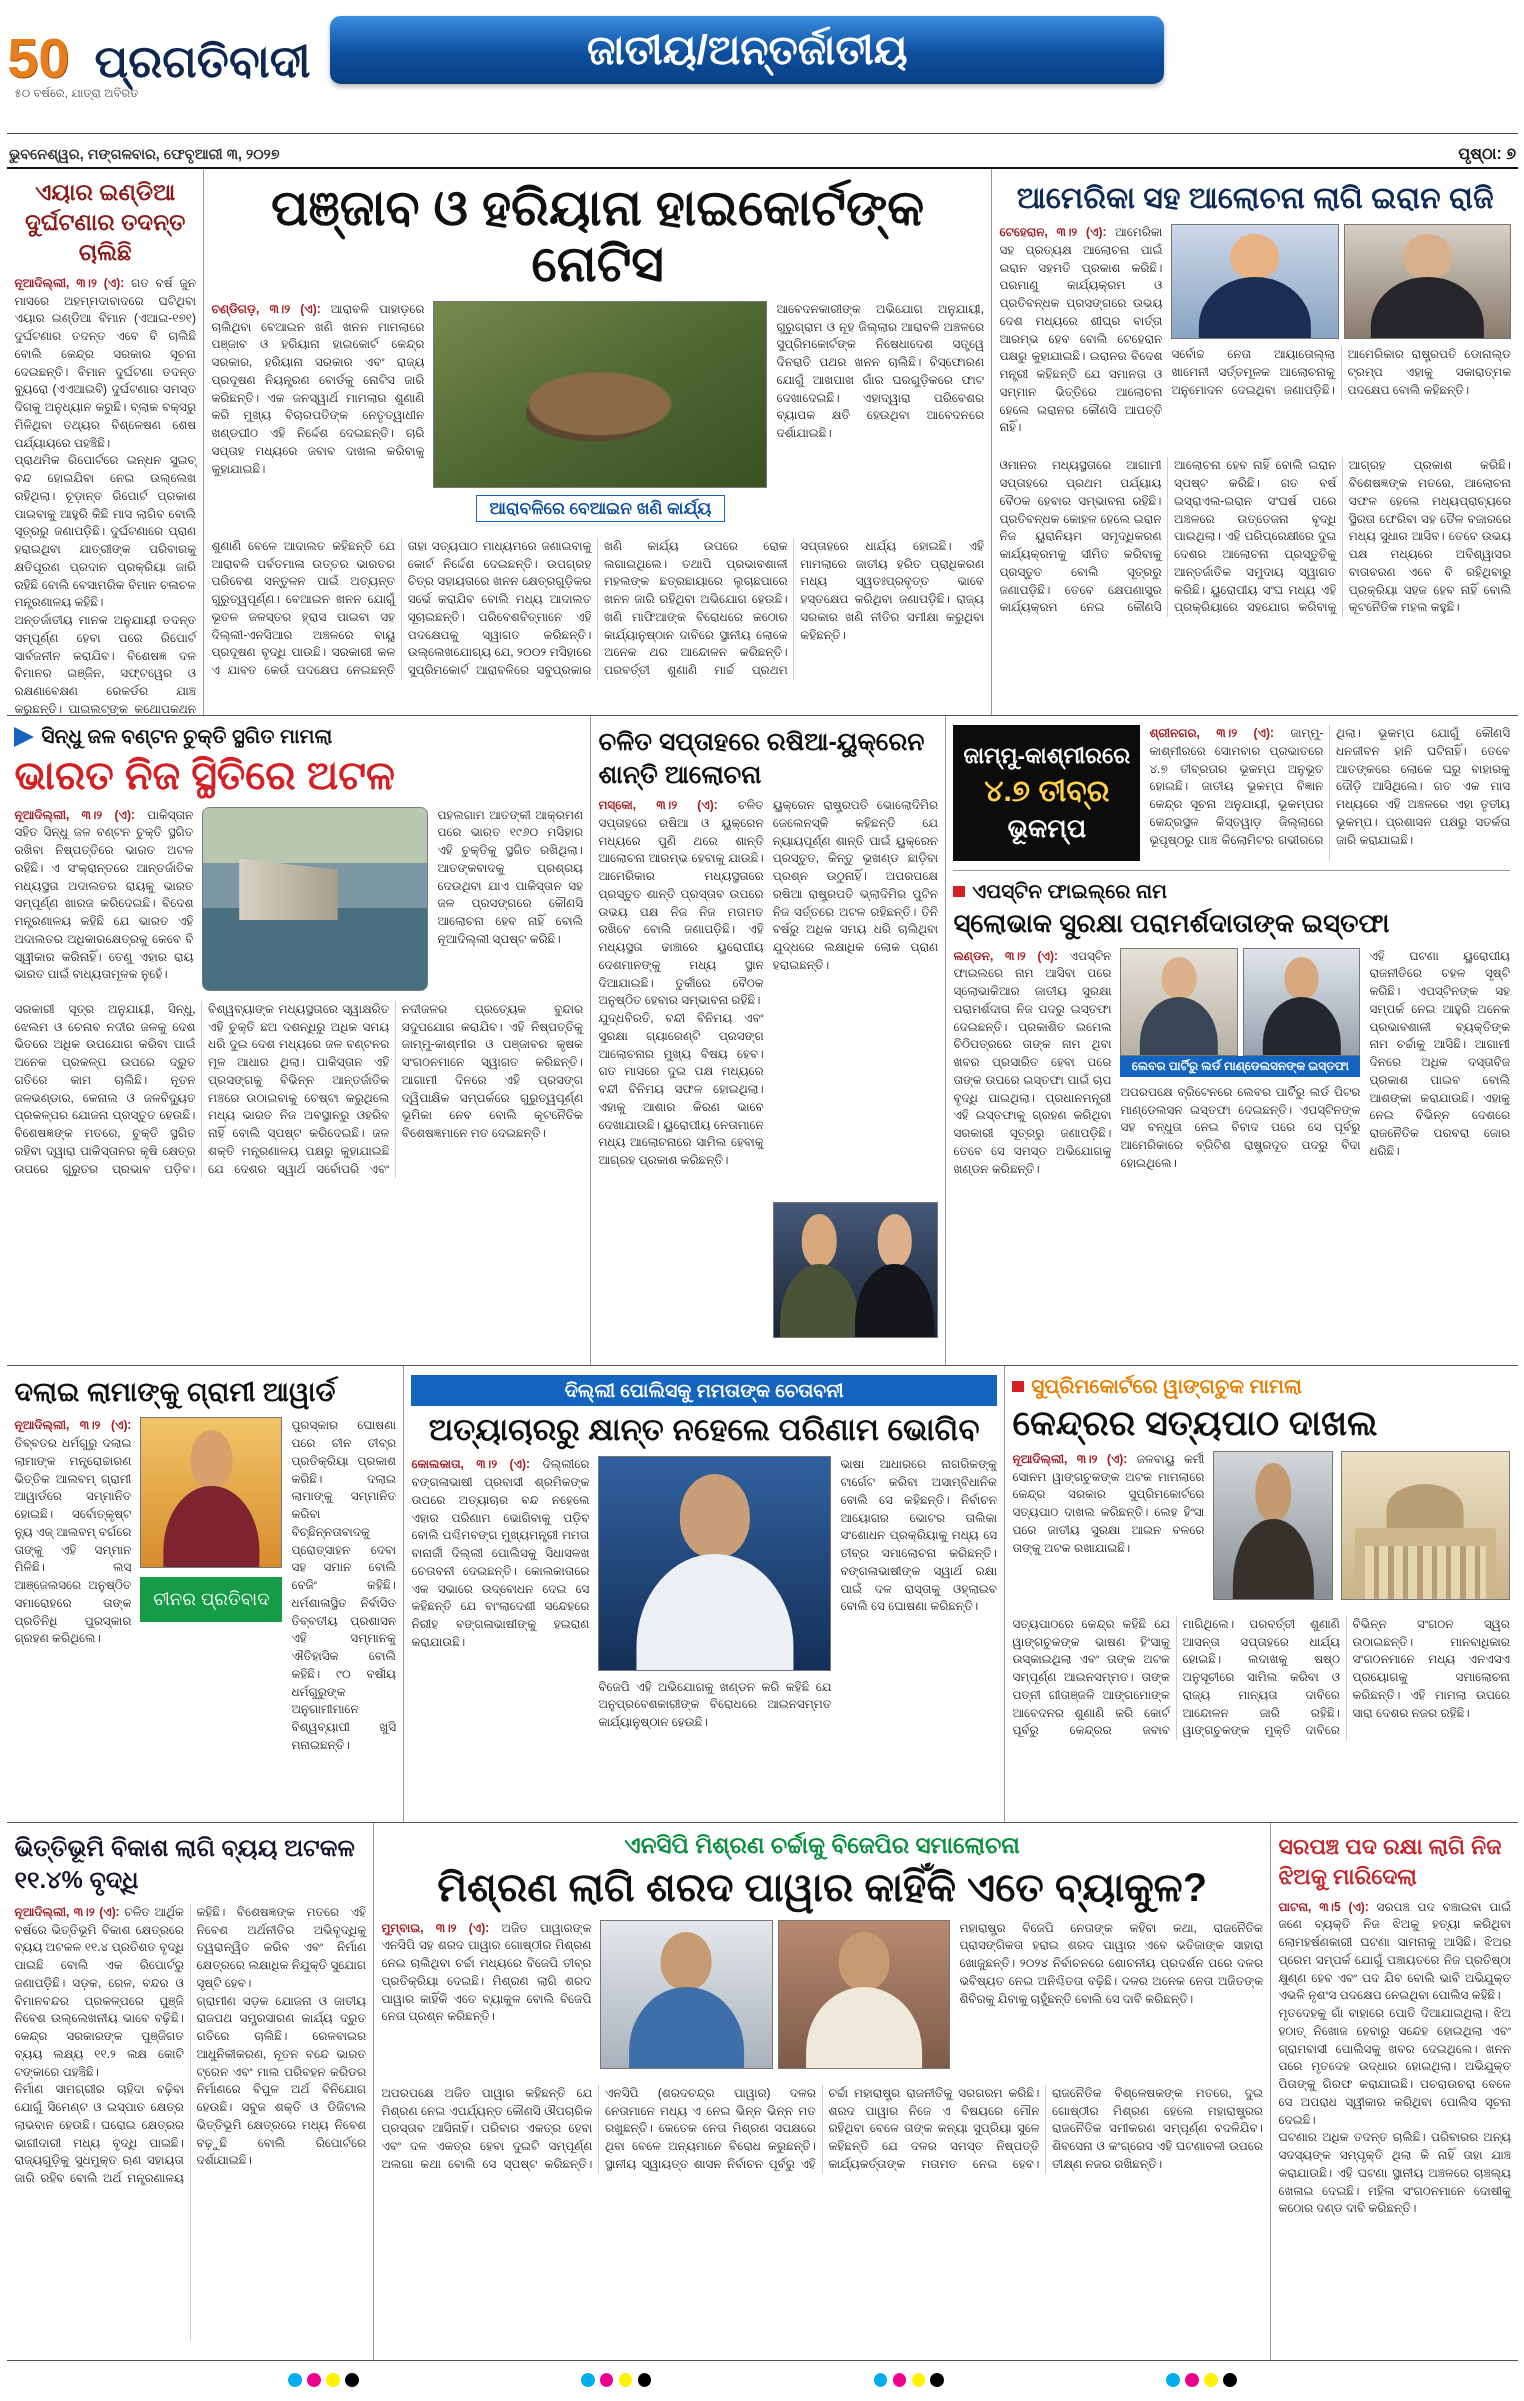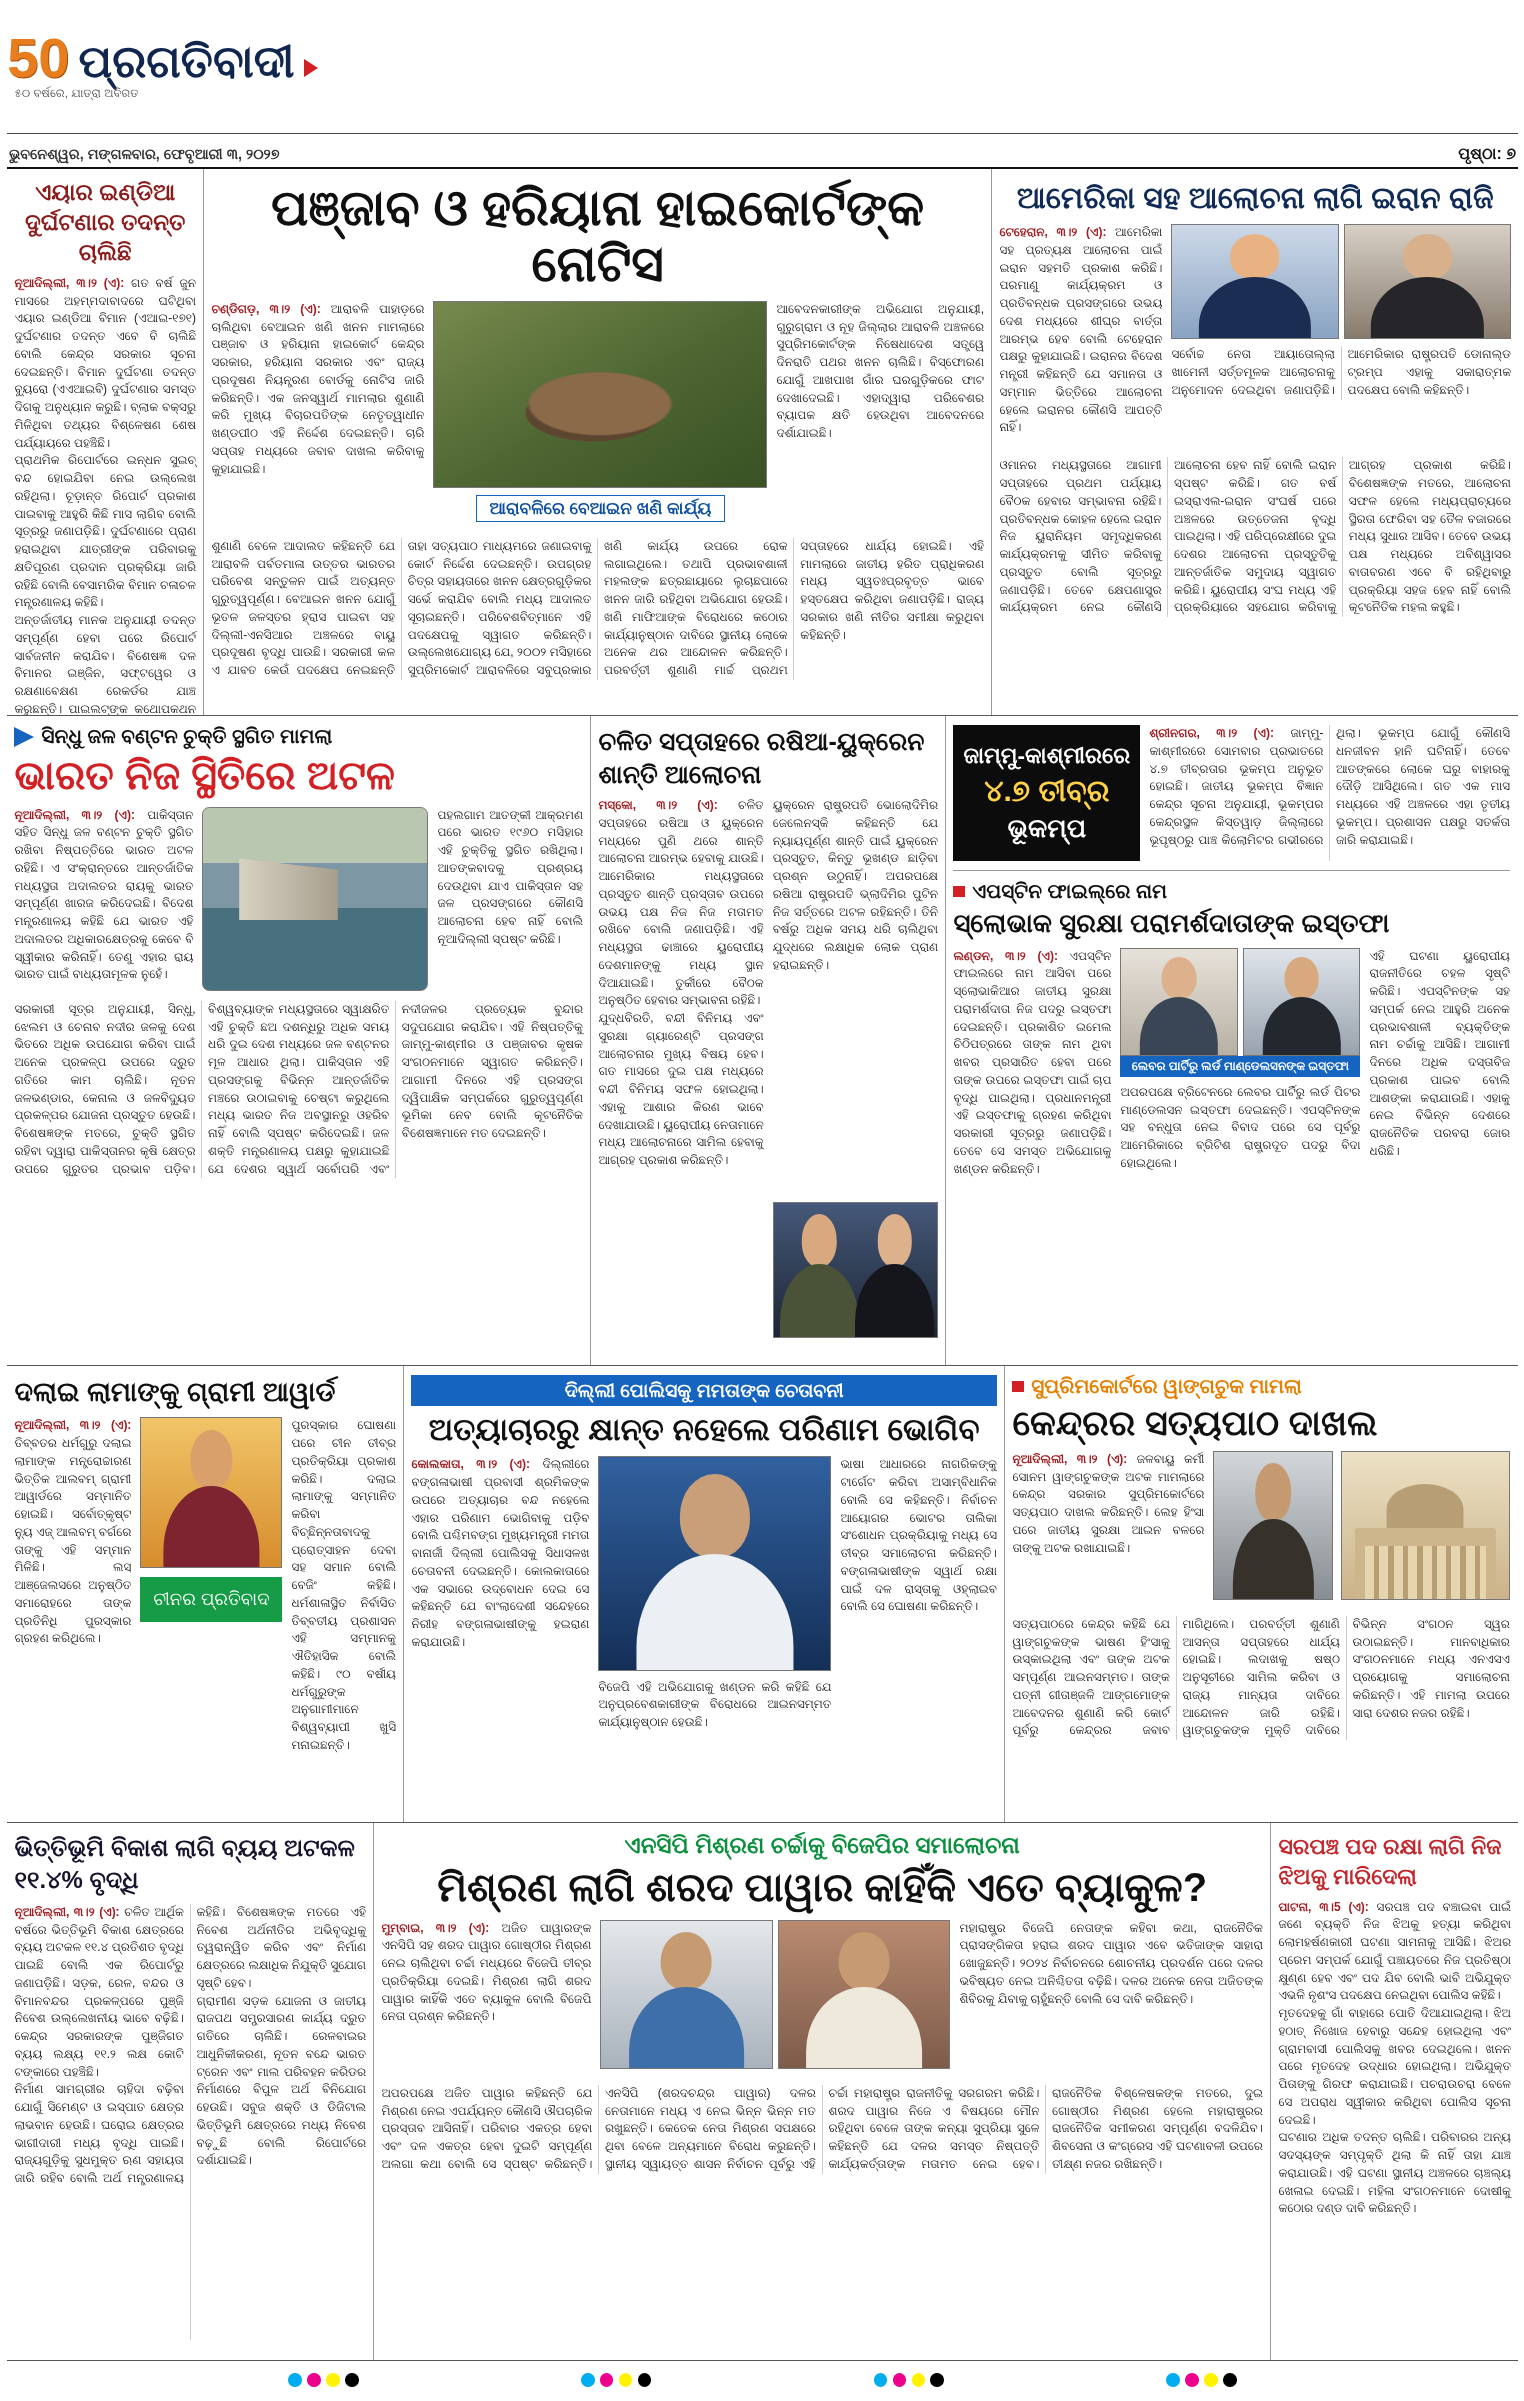--- a/index.html
+++ b/index.html
@@ -1,21 +1,21 @@
 <!DOCTYPE html>
 <html lang="or" style="font-size:14.4px"><head>
 <meta charset="utf-8">
 <style>
   *{margin:0;padding:0;box-sizing:border-box}
   body{width:1525px;background:#e8e8e8;font-family:"Liberation Sans","DejaVu Sans",sans-serif;color:#161616}
   .page{width:1525px;height:2401px;background:#fff;position:relative;overflow:hidden;padding:0 7.2px}
   
   .masthead{height:133px;display:flex;align-items:center;position:relative}
   .brand{display:flex;flex-direction:column;gap:1.8px;width:305px}
-  .brand-top{display:flex;align-items:flex-end;gap:9px}
+  .brand-top{display:flex;align-items:flex-end;gap:25px}
   .logo50{font-size:56px;font-weight:800;color:#e87d1e;line-height:.9;text-shadow:0.9px 0.9px 0 #a34d0c}
   .brand-name{font-size:45px;font-weight:700;color:#10264e;line-height:1}
   .brand-flag{width:0;height:0;border-left:14.4px solid #d32025;border-top:9px solid transparent;border-bottom:9px solid transparent;margin-bottom:7.2px}
   .brand-sub{font-size:11.7px;color:#555;padding-left:7.2px}
   .banner{position:absolute;left:323px;top:16px;width:834px;height:68px;background:linear-gradient(180deg,#3b8de0,#0d4f9e 55%,#0a3f80);border-radius:10.8px;display:flex;align-items:center;justify-content:center;color:#fff;font-size:41px;font-weight:800;box-shadow:0 2.7px 5.4px rgba(0,0,0,.28)}
   .datebar{height:36px;display:flex;justify-content:space-between;align-items:flex-end;border-top:0.9px solid #444;border-bottom:2.7px solid #111;padding:0 1.8px 4.5px;font-size:14.4px;font-weight:bold;color:#333}
   .pageno{font-size:16px;color:#111}
   
   .row{display:grid;border-bottom:0.9px solid #555}
   .row1{grid-template-columns:196px 788px 527px;height:547px}
@@ -98,20 +98,21 @@
 
   <header class="masthead">
     <div class="brand">
       <div class="brand-top">
         <span class="logo50">50</span>
         <span class="brand-name">ପ୍ରଗତିବାଦୀ</span>
         <span class="brand-flag"></span>
       </div>
       <div class="brand-sub">୫୦ ବର୍ଷରେ, ଯାତ୍ରା ଅବିରତ</div>
     </div>
+    <div class="banner">ଜାତୀୟ/ଅନ୍ତର୍ଜାତୀୟ</div>
   </header>
   <div class="datebar">
     <span>ଭୁବନେଶ୍ୱର, ମଙ୍ଗଳବାର, ଫେବୃଆରୀ ୩, ୨୦୨୭</span>
     <span class="pageno">ପୃଷ୍ଠା: ୭</span>
   </div>
 
   <div class="row row1">
 
     <section class="sec">
       <h3 class="h-air">ଏୟାର ଇଣ୍ଡିଆ ଦୁର୍ଘଟଣାର ତଦନ୍ତ ଚାଲିଛି</h3>

